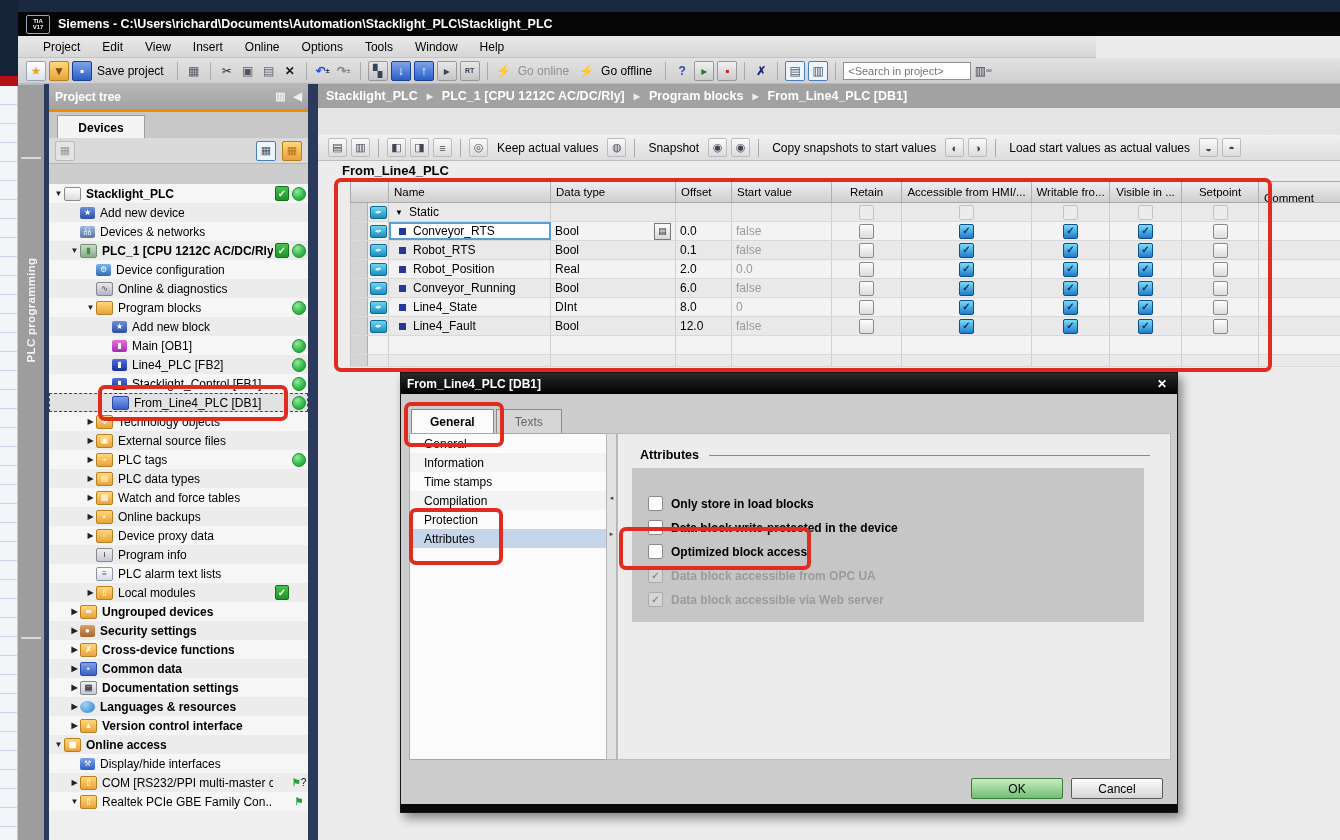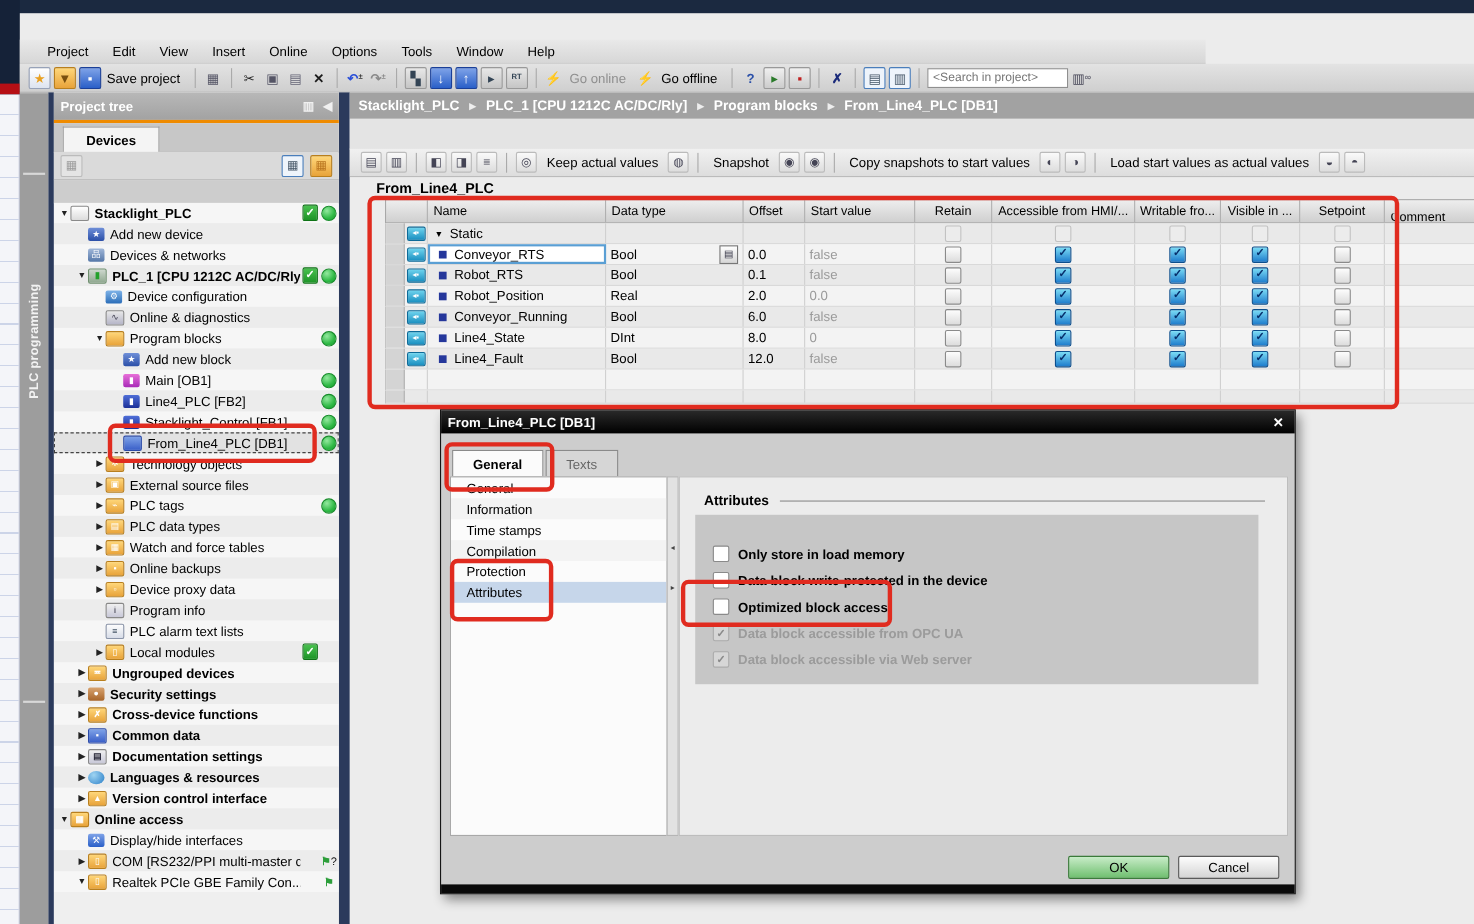--- a/index.html
+++ b/index.html
@@ -171,20 +171,27 @@
 </head>
 <body>
 
 <div id="screen">
 
   <div class="abs topstrip"></div>
   <div class="abs edgeL"></div>
   <div class="abs edgeL-red"></div>
   <div class="abs edgeL-grid"></div>
 
+  <div class="abs titlebar">
+    <span class="tialogo">
+      <span>TIA</span>
+        <span>V17</span>
+    </span>
+    <span>Siemens  -  C:\Users\richard\Documents\Automation\Stacklight_PLC\Stacklight_PLC</span>
+  </div>
 
   <div class="abs menubar">
     <span>Project</span>
     <span>Edit</span>
     <span>View</span>
     <span>Insert</span>
     <span>Online</span>
     <span>Options</span>
     <span>Tools</span>
     <span>Window</span>
@@ -828,21 +835,21 @@
       <span class="a2">▸</span>
     </div>
     <div class="dbody">
       <div class="dsec">
         <b>Attributes</b>
           <span class="rule"></span>
       </div>
       <div class="dpanel">
         <div class="opt" style="top:28px;">
           <span class="ocb"></span>
-          <span>Only store in load memory</span>
+          <span>Only store in load blocks</span>
         </div>
         <div class="opt" style="top:52px;">
           <span class="ocb"></span>
           <span>Data block write-protected in the device</span>
         </div>
         <div class="opt" style="top:76px;">
           <span class="ocb"></span>
           <span>Optimized block access</span>
         </div>
         <div class="opt optdis" style="top:100px;">

